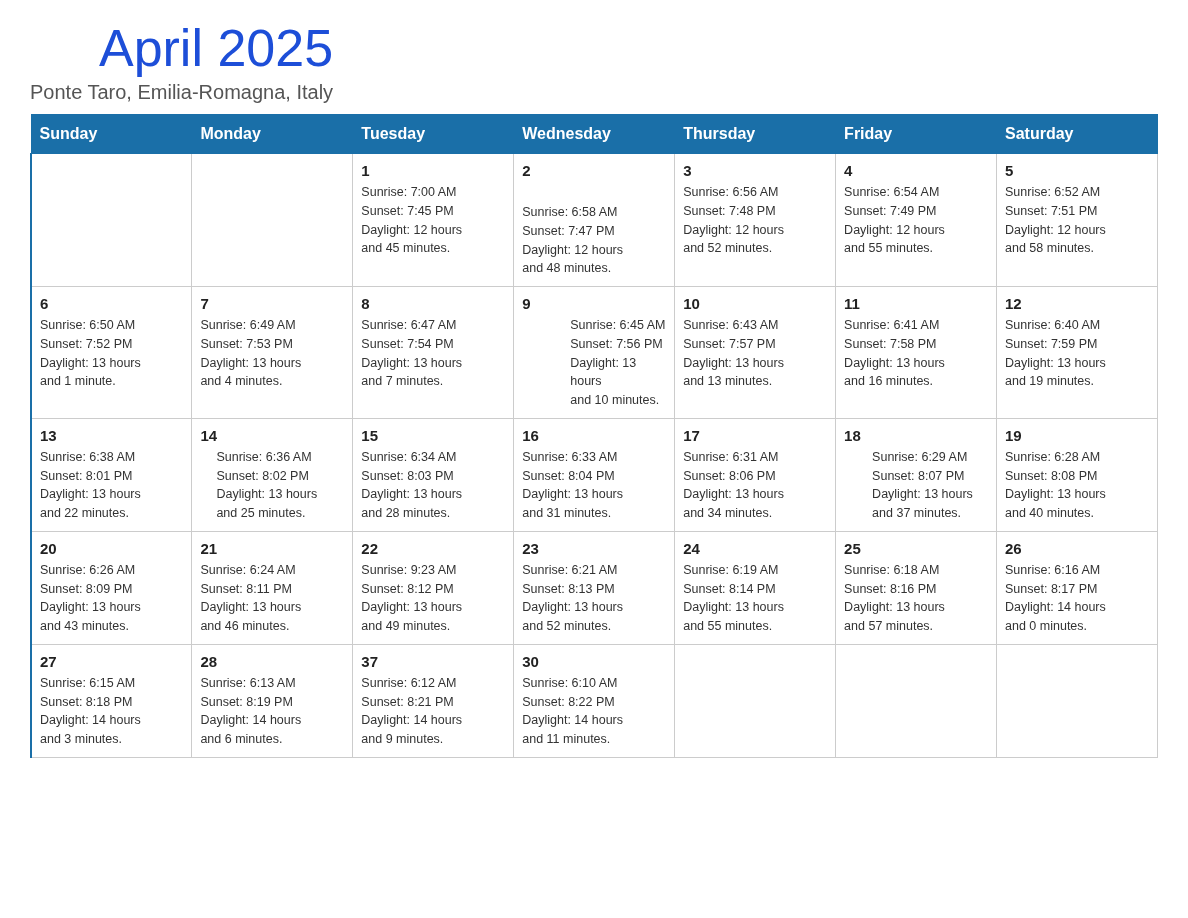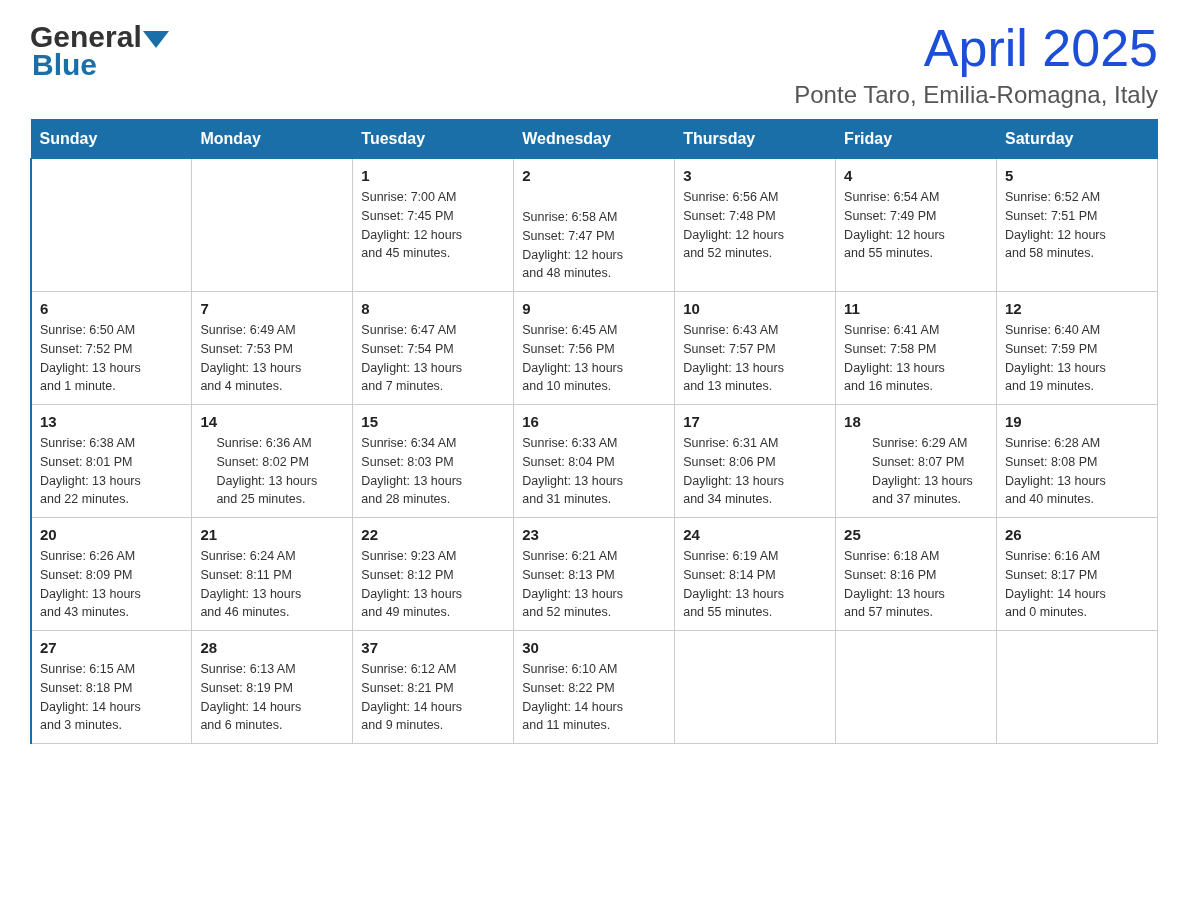--- a/index.html
+++ b/index.html
@@ -19,21 +19,21 @@
     .title-block {
       text-align: right;
     }
     .main-title {
       font-size: 52px;
       font-weight: normal;
       color: #1d4ed8;
       line-height: 1.1;
     }
     .subtitle {
-      font-size: 24px;
+      font-size: 20px;
       color: #555;
       margin-top: 4px;
     }
     .calendar {
       width: 100%;
       border-collapse: collapse;
       margin-top: 10px;
     }
     .calendar thead tr th {
       background-color: #1a6fa8;
@@ -88,27 +88,20 @@
       border-top: 17px solid #1a6fa8;
       margin-left: 1px;
       position: relative;
       top: 2px;
     }
   </style>
 </head>
 <body>
 
 <div class="header">
-  <div class="logo-icon-wrapper">
-    <div class="logo-row">
-      <span style="font-size:30px;font-weight:bold;color:#333;">General</span>
-      <span class="logo-arrow"></span>
-    </div>
-    <span style="font-size:30px;font-weight:bold;color:#1a6fa8;margin-top:-6px;margin-left:2px;">Blue</span>
-  </div>
   <div class="title-block">
     <div class="main-title">April 2025</div>
     <div class="subtitle">Ponte Taro, Emilia-Romagna, Italy</div>
   </div>
 </div>
 
 <table class="calendar">
   <thead>
     <tr>
     <th>Sunday</th>
@@ -177,21 +170,21 @@
         </td>
         <td>
           <div class="day-number">8</div>
           <div class="day-info" style="white-space: pre-line;">Sunrise: 6:47 AM
 Sunset: 7:54 PM
 Daylight: 13 hours
 and 7 minutes.</div>
         </td>
         <td>
           <div class="day-number">9</div>
-          <div class="day-info" style="white-space: pre-line;">Sunrise: 6:45 AM
+          <div class="day-info" style="white-space: pre-line; margin-left: 48px;">Sunrise: 6:45 AM
 Sunset: 7:56 PM
 Daylight: 13 hours
 and 10 minutes.</div>
         </td>
         <td>
           <div class="day-number">10</div>
           <div class="day-info" style="white-space: pre-line;">Sunrise: 6:43 AM
 Sunset: 7:57 PM
 Daylight: 13 hours
 and 13 minutes.</div>

